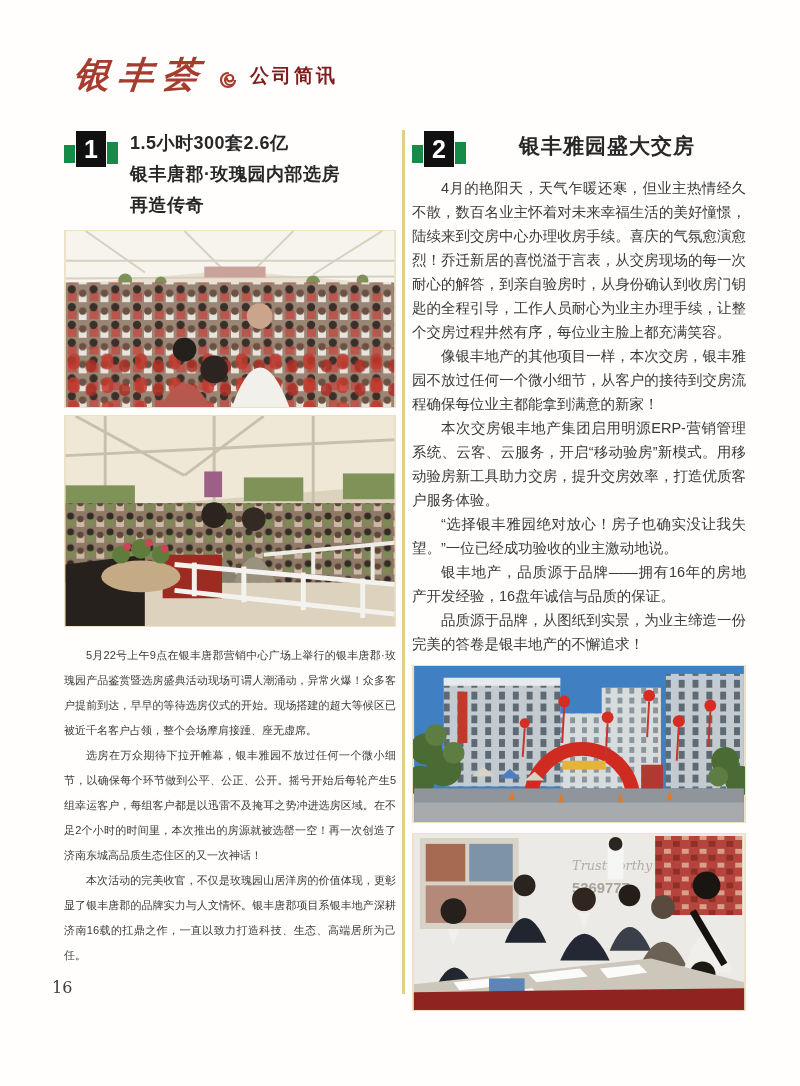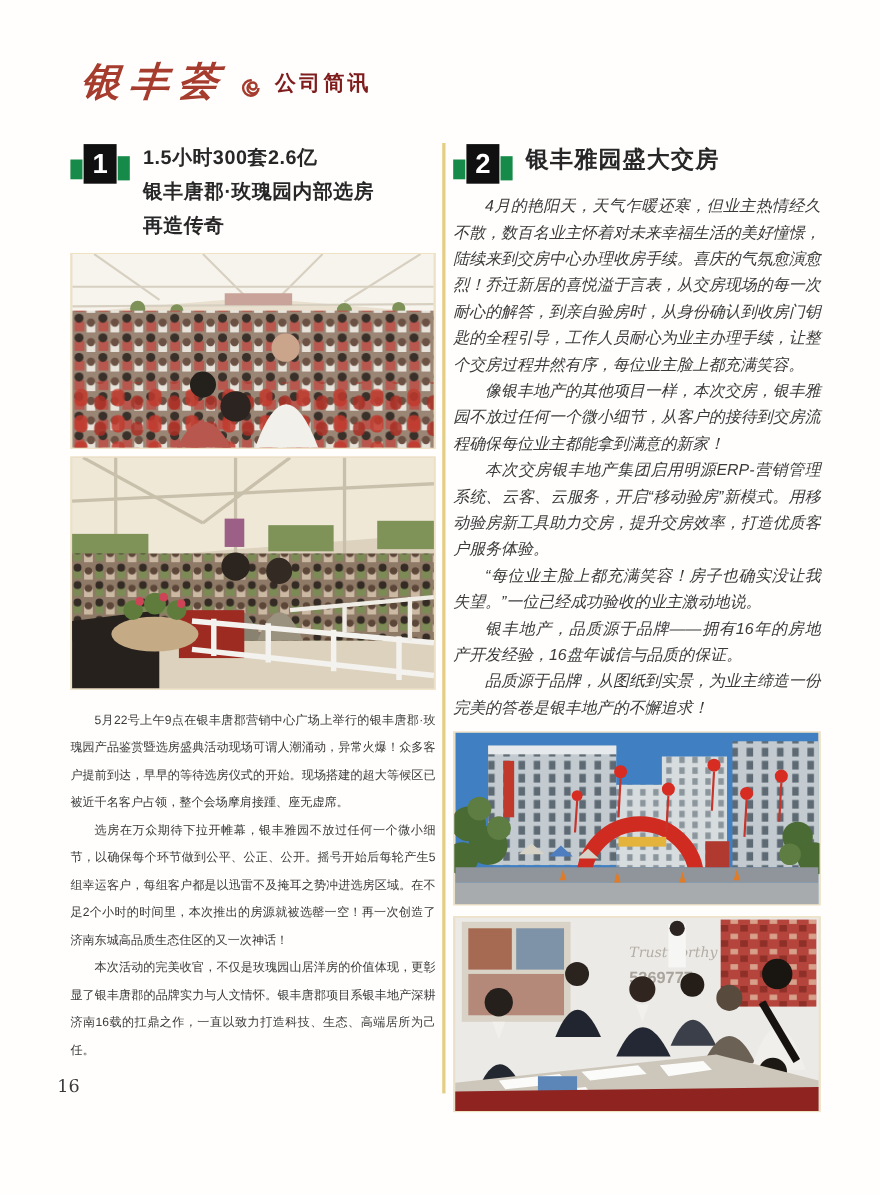--- a/index.html
+++ b/index.html
@@ -22,35 +22,35 @@
 
   
   .art-head{display:flex;align-items:flex-start;gap:12px;}
   .badge{display:flex;align-items:center;flex:0 0 auto;margin-top:3px;}
   .badge .bar-l{width:11px;height:18px;background:#168a48;margin-top:10px;}
   .badge .num{width:30px;height:36px;background:#101010;color:#ffffff;font-weight:bold;
     font-size:25px;display:flex;align-items:center;justify-content:center;margin:0 1px;}
   .badge .bar-r{width:11px;height:22px;background:#168a48;margin-top:8px;}
   .title{font-weight:bold;color:#272727;}
   .title-left{font-size:18px;line-height:31px;letter-spacing:0.5px;}
-  .title-right{font-size:21px;line-height:36px;letter-spacing:1px;}
+  .title-right{font-size:21px;line-height:36px;letter-spacing:1px;margin-left:41px;}
 
   
   .body-copy p{margin:0;text-align:justify;text-indent:2em;color:#3a3a3a;}
   .copy-left p{font-size:11px;line-height:25px;}
   .copy-right p{font-size:14.5px;line-height:24px;}
 
   
   .photo{display:block;border:1px solid #efe2c0;box-sizing:border-box;background:#e9e0cf;}
   .ph1{margin-top:9px;}
   .ph2{margin-top:7px;}
   .ph3{margin-top:9px;}
   .ph4{margin-top:10px;}
   .copy-left{margin-top:16px;}
-  .copy-right{margin-top:9px;font-style:italic;}
+  .copy-right{margin-top:9px;}
 
   .page-number{position:absolute;left:52px;top:978px;font-family:"DejaVu Serif",serif;
     font-size:16px;color:#3b3b3b;}
 </style>
 </head>
 <body>
 
 <div class="page">
 
   <div class="masthead">
@@ -191,21 +191,21 @@
         <div class="num">2</div>
         <div class="bar-r"></div>
       </div>
       <div class="title title-right">银丰雅园盛大交房</div>
     </div>
 
     <div class="body-copy copy-right">
       <p>4月的艳阳天，天气乍暖还寒，但业主热情经久不散，数百名业主怀着对未来幸福生活的美好憧憬，陆续来到交房中心办理收房手续。喜庆的气氛愈演愈烈！乔迁新居的喜悦溢于言表，从交房现场的每一次耐心的解答，到亲自验房时，从身份确认到收房门钥匙的全程引导，工作人员耐心为业主办理手续，让整个交房过程井然有序，每位业主脸上都充满笑容。</p>
       <p>像银丰地产的其他项目一样，本次交房，银丰雅园不放过任何一个微小细节，从客户的接待到交房流程确保每位业主都能拿到满意的新家！</p>
       <p>本次交房银丰地产集团启用明源ERP-营销管理系统、云客、云服务，开启“移动验房”新模式。用移动验房新工具助力交房，提升交房效率，打造优质客户服务体验。</p>
-      <p>“每位业主脸上都充满笑容！房子也确实没让我失望。”一位已经成功验收的业主激动地说。</p>
+      <p>“选择银丰雅园绝对放心！房子也确实没让我失望。”一位已经成功验收的业主激动地说。</p>
       <p>银丰地产，品质源于品牌——拥有16年的房地产开发经验，16盘年诚信与品质的保证。</p>
       <p>品质源于品牌，从图纸到实景，为业主缔造一份完美的答卷是银丰地产的不懈追求！</p>
     </div>
 
     <svg class="photo ph3" width="334" height="158" viewBox="0 0 334 158">
       <defs>
         <pattern id="win1" width="14" height="12" patternUnits="userSpaceOnUse">
           <rect width="14" height="12" fill="#c3cbd1"></rect>
           <rect x="2" y="2" width="6" height="8" fill="#5e6a73"></rect>
         </pattern>

